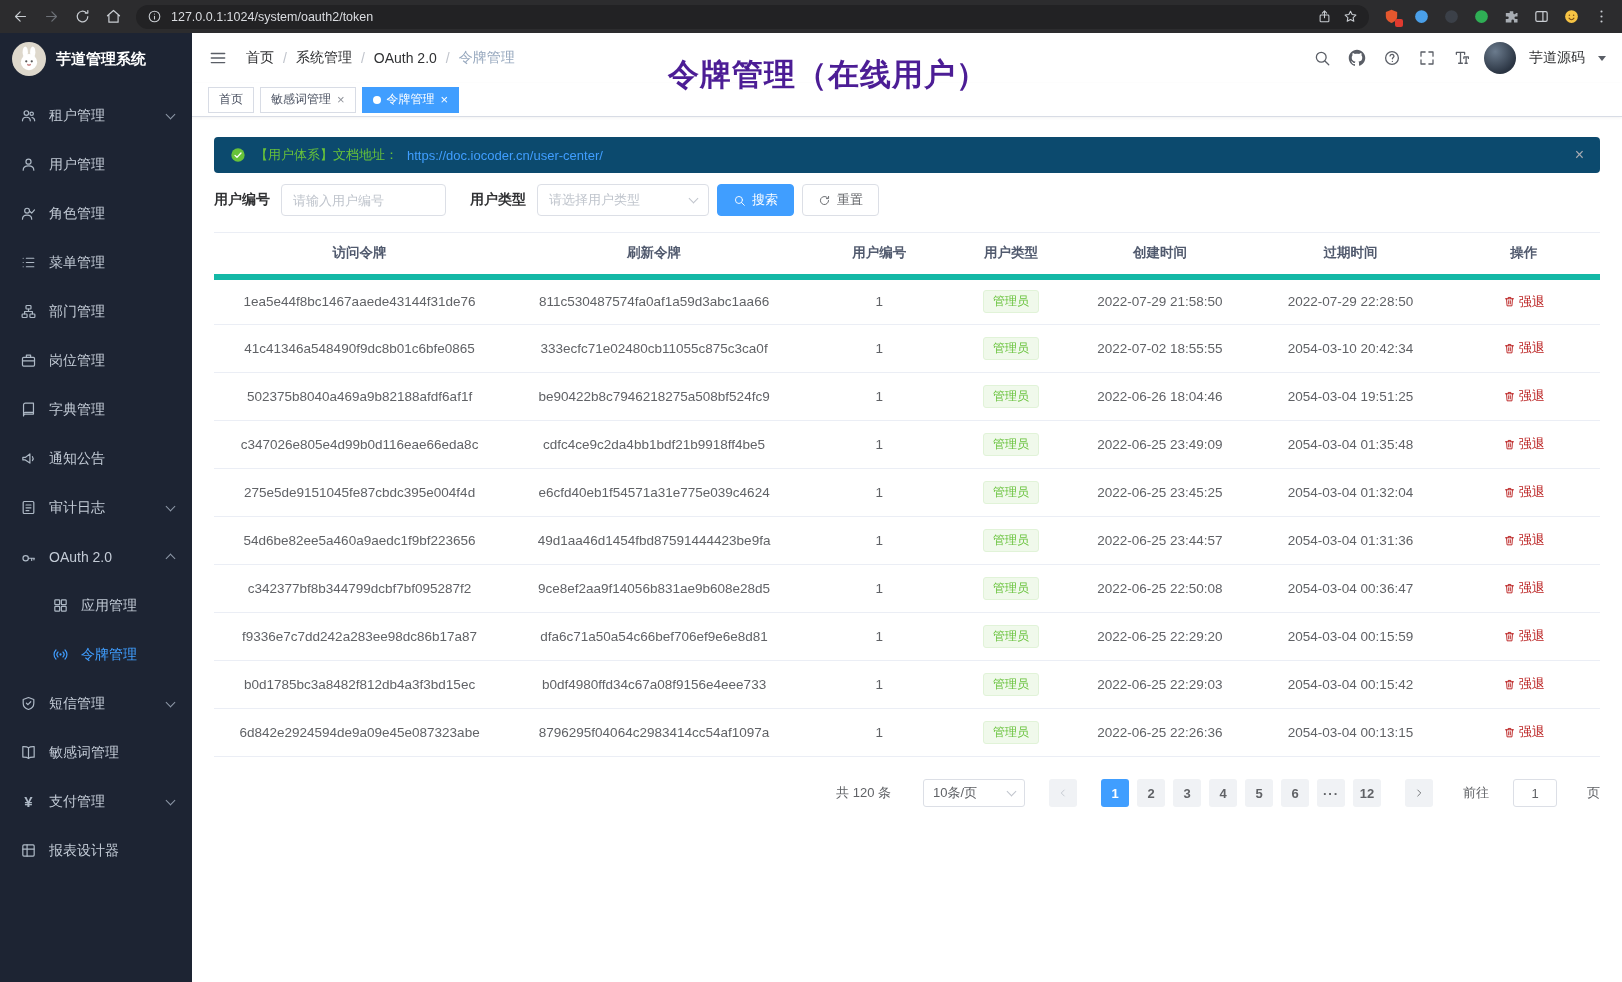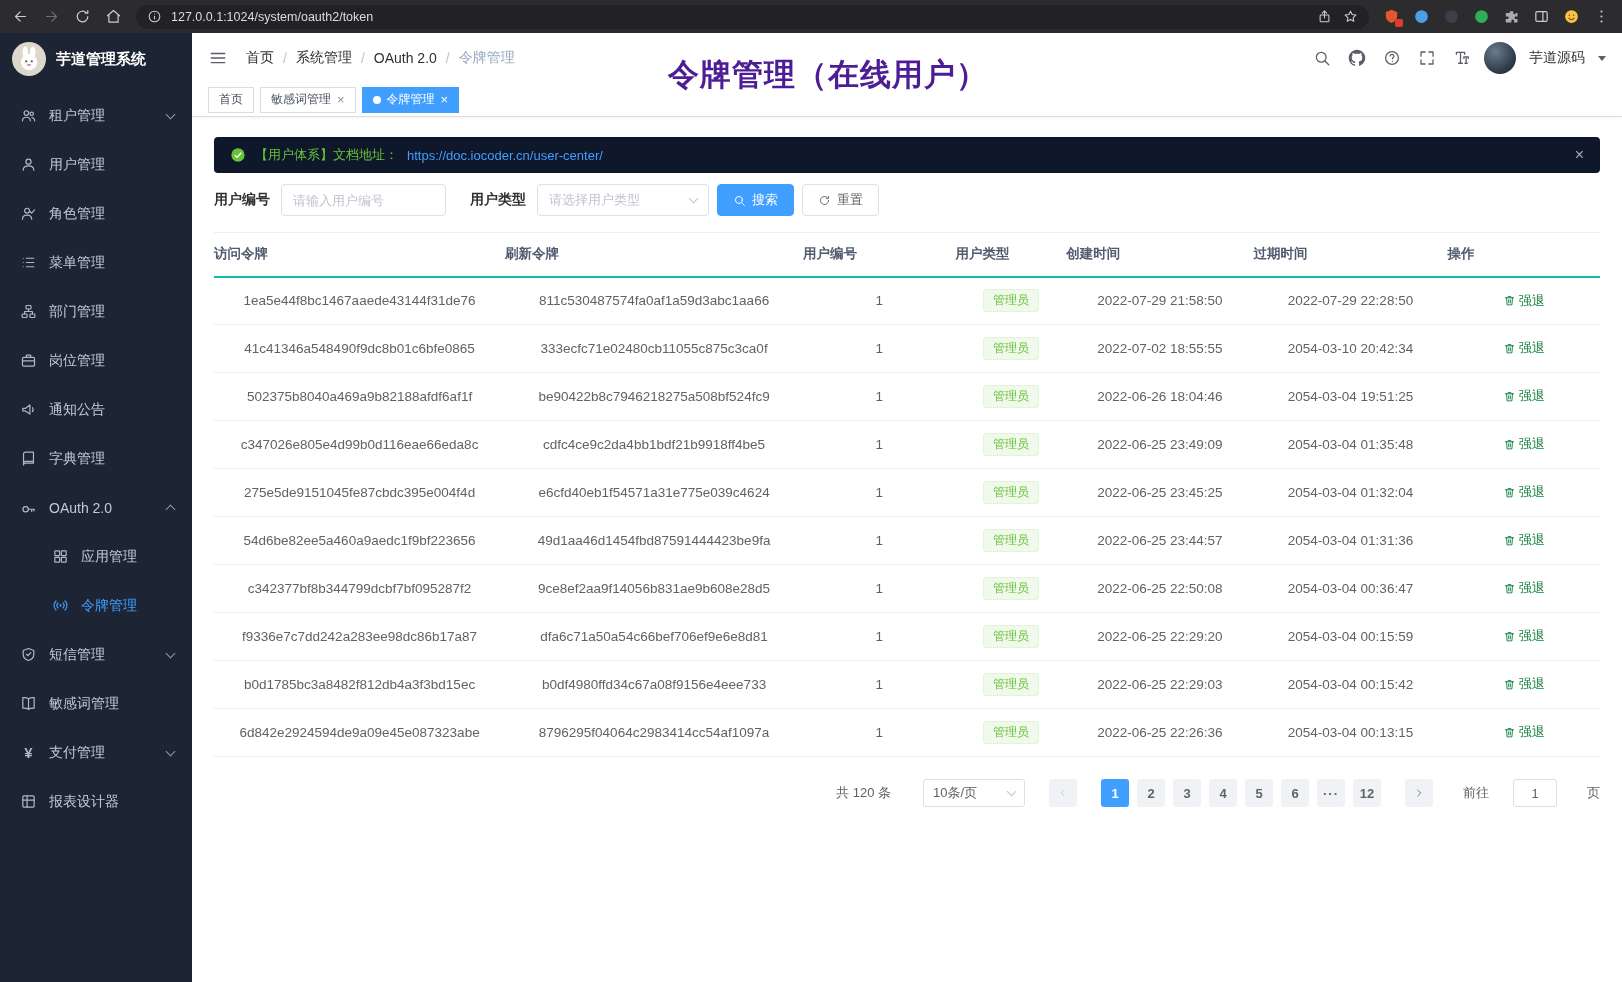--- a/index.html
+++ b/index.html
@@ -55,44 +55,44 @@
   
   .tabsbar { height: 34px; display: flex; align-items: center; gap: 6px; padding: 0 16px; border-bottom: 1px solid #d8dce5; box-shadow: 0 1px 3px rgba(0,0,0,.05); flex: none; }
   .tab { height: 26px; display: inline-flex; align-items: center; gap: 6px; padding: 0 10px; border: 1px solid #d8dce5; background: #fff; color: #495060; font-size: 12px; cursor: pointer; }
   .tab-close { font-size: 13px; color: #90939a; line-height: 1; cursor: pointer; }
   .tab.active { background: #409eff; border-color: #409eff; color: #fff; }
   .tab.active .tab-close { color: #fff; }
   .tab-dot { width: 8px; height: 8px; border-radius: 50%; background: #fff; flex: none; }
 
   
   .content { flex: 1; padding: 20px 22px 0; position: relative; min-height: 0; }
-  .alert { height: 36px; background: #0f172a; border-radius: 4px; display: flex; align-items: center; gap: 9px; padding: 0 16px; margin-bottom: 11px; }
+  .alert { height: 36px; background: #0c4a6e; border-radius: 4px; display: flex; align-items: center; gap: 9px; padding: 0 16px; margin-bottom: 11px; }
   .alert-ic { width: 16px; height: 16px; flex: none; }
   .alert-text { font-size: 13px; color: #67c23a; }
   .alert-link { font-size: 13px; color: #409eff; text-decoration: none; cursor: pointer; }
   .alert-close { margin-left: auto; color: #a8abb2; font-size: 16px; cursor: pointer; line-height: 1; }
 
   .filter-row { display: flex; align-items: center; margin-bottom: 16px; }
   .f-label { font-size: 14px; font-weight: 700; color: #303133; margin-right: 11px; }
   .f-label.ml { margin-left: 24px; }
   .f-input { width: 165px; height: 32px; border: 1px solid #dcdfe6; border-radius: 4px; padding: 0 11px; font-size: 13px; color: #606266; outline: none; font-family: inherit; }
   .f-input::placeholder { color: #bfc4cc; }
   .f-select { width: 172px; height: 32px; border: 1px solid #dcdfe6; border-radius: 4px; display: flex; align-items: center; justify-content: space-between; padding: 0 11px; cursor: pointer; background: #fff; }
   .sel-ph { font-size: 13px; color: #bfc4cc; }
   .sel-caret { width: 7px; height: 7px; border-right: 1.4px solid #c0c4cc; border-bottom: 1.4px solid #c0c4cc; transform: rotate(45deg); margin-top: -3px; flex: none; }
   .btn { height: 32px; display: inline-flex; align-items: center; gap: 6px; padding: 0 15px; border: 1px solid #dcdfe6; background: #fff; border-radius: 4px; font-size: 13px; color: #606266; cursor: pointer; margin-left: 8px; font-family: inherit; }
   .btn.primary { background: #409eff; border-color: #409eff; color: #fff; }
   .btn-ic { width: 13px; height: 13px; display: flex; flex: none; }
 
   
   .token-table { width: 100%; border-collapse: collapse; table-layout: fixed; }
-  .token-table th { height: 44px; font-size: 13.5px; font-weight: 700; color: #515a6e; text-align: left; border-top: 1px solid #ebeef5; border-bottom: 2px solid #14b8a6; white-space: nowrap; }
+  .token-table th { height: 44px; font-size: 13.5px; font-weight: 700; color: #515a6e; text-align: center; border-top: 1px solid #ebeef5; border-bottom: 6px solid #14b8a6; white-space: nowrap; }
   .token-table td { height: 48px; font-size: 13.5px; color: #606266; text-align: center; border-bottom: 1px solid #ebeef5; white-space: nowrap; overflow: hidden; }
   .tag-success { display: inline-block; padding: 2px 9px; font-size: 12px; color: #67c23a; background: #f0f9eb; border: 1px solid #e1f3d8; border-radius: 3px; }
-  .action-link { display: inline-flex; align-items: center; gap: 3px; color: #15803d; font-size: 13px; cursor: pointer; }
+  .action-link { display: inline-flex; align-items: center; gap: 3px; color: #b91c1c; font-size: 13px; cursor: pointer; }
   .action-link .al-ic { width: 13px; height: 13px; display: flex; }
 
   
   .pagination { display: flex; align-items: center; justify-content: flex-end; gap: 24px; margin-top: 22px; font-size: 13px; color: #606266; }
   .pg-total { margin-right: 8px; }
   .size-select { width: 102px; height: 28px; border: 1px solid #dcdfe6; border-radius: 3px; display: flex; align-items: center; justify-content: space-between; padding: 0 9px; cursor: pointer; font-size: 13px; color: #606266; background: #fff; }
   .pg-btn { min-width: 28px; height: 28px; border: none; background: #f0f2f5; border-radius: 3px; font-size: 13px; color: #606266; cursor: pointer; display: inline-flex; align-items: center; justify-content: center; font-family: inherit; font-weight: 600; padding: 0 4px; }
   .pg-btn.active { background: #409eff; color: #fff; }
   .pg-btn svg { width: 12px; height: 12px; }
   .pg-prev { color: #bfc4cc; }
@@ -274,34 +274,44 @@
             <svg viewBox="0 0 24 24" fill="none" stroke="currentColor" stroke-width="1.7" stroke-linecap="round" stroke-linejoin="round">
               <rect x="3.5" y="7.5" width="17" height="12.5" rx="1.5"></rect>
               <path d="M9 7.5v-3h6v3M3.5 12.5h17"></path>
             </svg>
           </span>
           <span class="mi-label">岗位管理</span>
         </div>
         <div class="menu-item">
           <span class="mi-icon">
             <svg viewBox="0 0 24 24" fill="none" stroke="currentColor" stroke-width="1.7" stroke-linecap="round" stroke-linejoin="round">
+              <path d="M5 5.5A2.5 2.5 0 017.5 3H19v15.5H7.5A2.5 2.5 0 005 21V5.5z"></path>
+              <path d="M5 18.5A2.5 2.5 0 017.5 16H19"></path>
+            </svg>
+          </span>
+          <span class="mi-label">字典管理</span>
+        </div>
+        <div class="menu-item">
+          <span class="mi-icon">
+            <svg viewBox="0 0 24 24" fill="none" stroke="currentColor" stroke-width="1.7" stroke-linecap="round" stroke-linejoin="round">
               <path d="M4 10.5V14h3.5l6.5 4.5v-13L7.5 10.5H4z"></path>
               <path d="M17.5 9.5a4.5 4.5 0 010 5.5"></path>
             </svg>
           </span>
           <span class="mi-label">通知公告</span>
         </div>
         <div class="menu-item">
           <span class="mi-icon">
             <svg viewBox="0 0 24 24" fill="none" stroke="currentColor" stroke-width="1.7" stroke-linecap="round" stroke-linejoin="round">
-              <path d="M5 5.5A2.5 2.5 0 017.5 3H19v15.5H7.5A2.5 2.5 0 005 21V5.5z"></path>
-              <path d="M5 18.5A2.5 2.5 0 017.5 16H19"></path>
-            </svg>
-          </span>
-          <span class="mi-label">字典管理</span>
+              <rect x="4.5" y="3.5" width="15" height="17" rx="1.5"></rect>
+              <path d="M8.5 8.5h7M8.5 12.5h7M8.5 16.5h4"></path>
+            </svg>
+          </span>
+          <span class="mi-label">审计日志</span>
+          <span class="mi-arrow down"></span>
         </div>
         <div class="menu-item">
           <span class="mi-icon">
             <svg viewBox="0 0 24 24" fill="none" stroke="currentColor" stroke-width="1.7" stroke-linecap="round" stroke-linejoin="round">
               <circle cx="8" cy="14.5" r="3.8"></circle>
               <path d="M11.8 14.5h8.5M16.5 14.5v3M19.7 14.5v2.2"></path>
             </svg>
           </span>
           <span class="mi-label">OAuth 2.0</span>
           <span class="mi-arrow up"></span>

